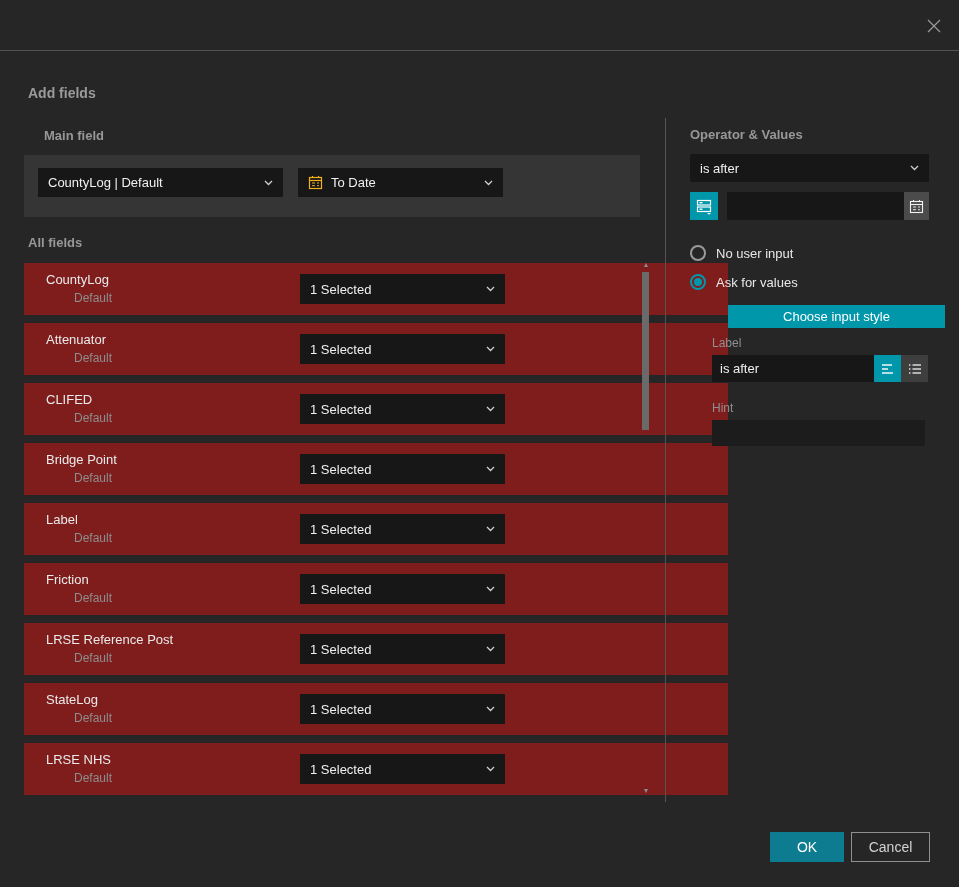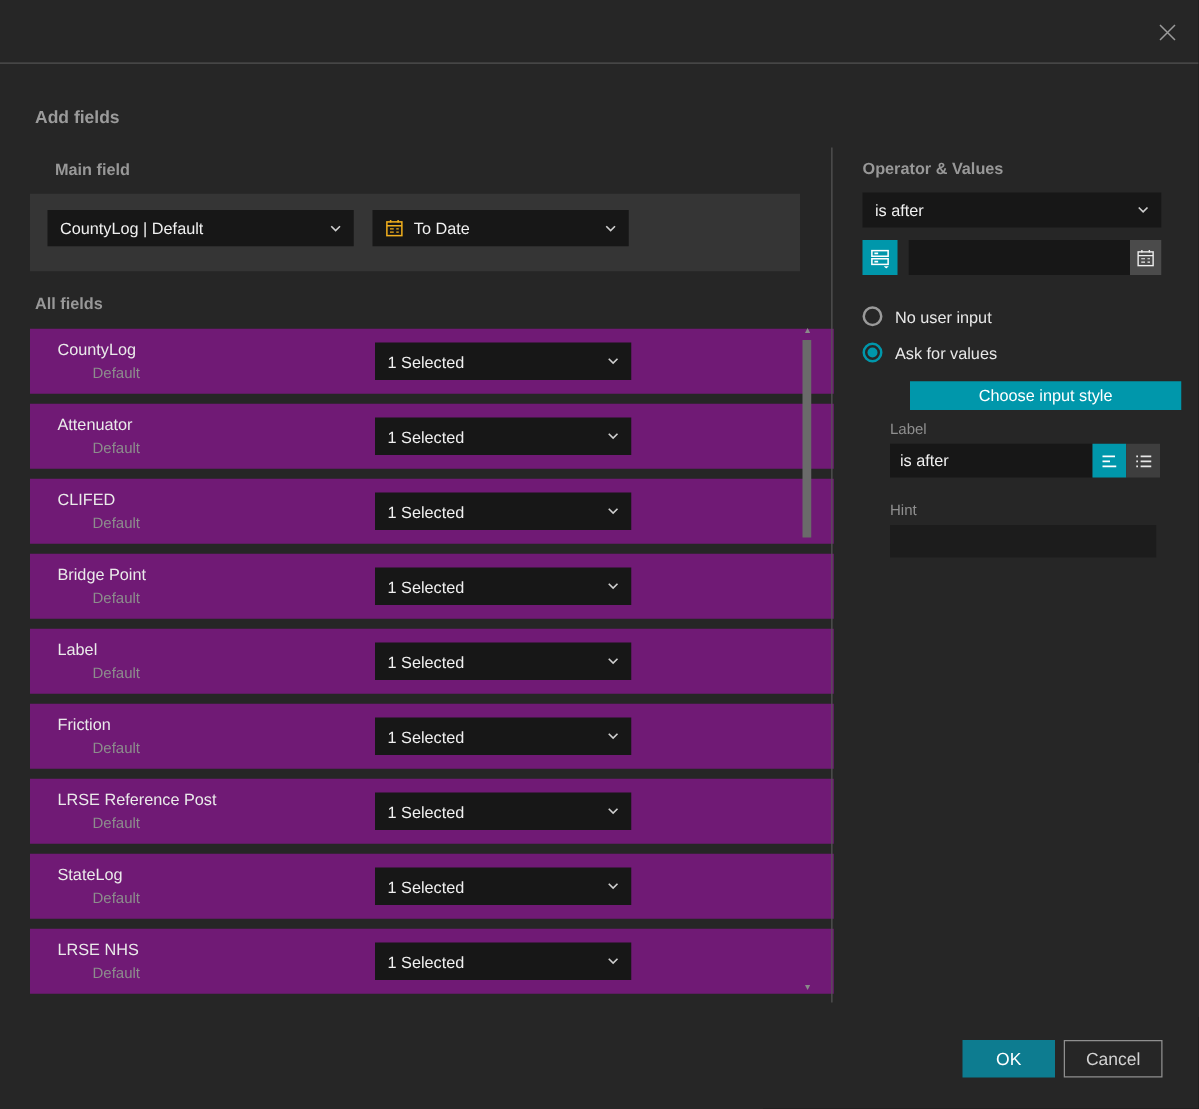--- a/index.html
+++ b/index.html
@@ -21,21 +21,21 @@
   
   .main-panel { position:absolute; left:24px; top:155px; width:616px; height:62px; background:#353535;padding-left:24px; }
   .dd { background:#171717; display:flex; align-items:center; padding:0 10px; cursor:pointer; }
   .dd .dd-text { flex:1; font-size:13px; color:#f0f0f0; white-space:nowrap; overflow:hidden; }
   .dd svg.chev { flex:none; margin-left:6px; }
   .dd1 { position:absolute; left:14px; top:13px; width:245px; height:29px; }
   .dd2 { position:absolute; left:274px; top:13px; width:205px; height:29px; }
   .dd2 .cal { margin-right:8px; flex:none; display:flex; }
   
   #field-list { position:absolute; left:24px; top:263px; width:604px; }
-  .field-card { position:relative; width:643px; height:52px; background:#701a75; margin-bottom:8px; }
+  .field-card { position:relative; width:704px; height:52px; background:#7f1d1d; margin-bottom:8px; }
   .f-name { position:absolute; left:22px; top:9px; font-size:13px; color:#eaeaea; }
   .f-sub  { position:absolute; left:22px; top:28px; font-size:12px; color:#8d8d8d;margin-left:28px; }
   .field-card .dd { position:absolute; left:276px; top:11px; width:205px; height:30px; }
   
   .sbar { position:absolute; left:641px; top:258px; width:10px; height:540px; }
   .sbar .arrow { position:absolute; left:1px; width:8px; height:6px; color:#8a8a8a; font-size:7px; line-height:6px; text-align:center; cursor:pointer;}
   .sbar .thumb { position:absolute; left:1px; top:14px; width:7px; height:158px; background:#6a6a6a; cursor:grab; }
   
   .vdiv { position:absolute; left:665px; top:118px; width:1px; height:684px; background:#555; }
   

